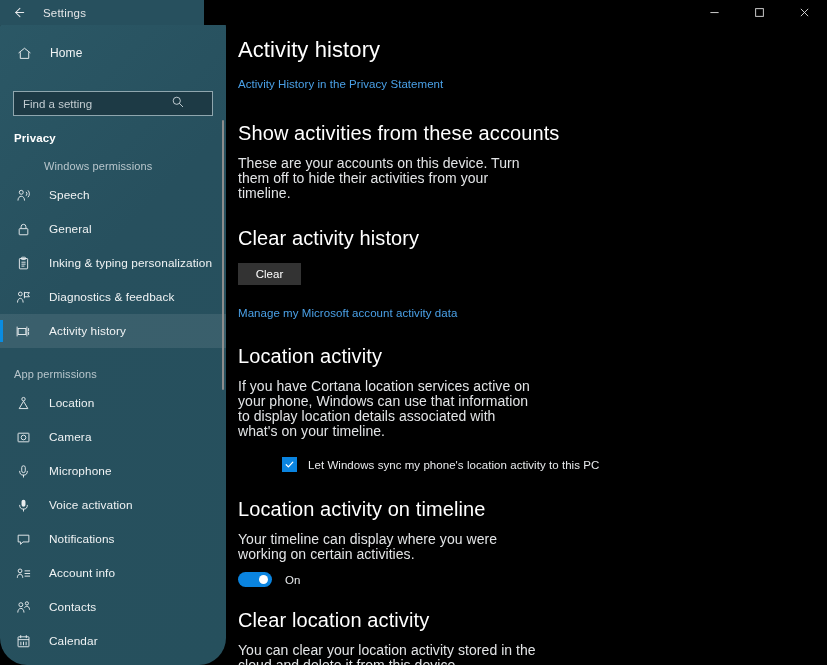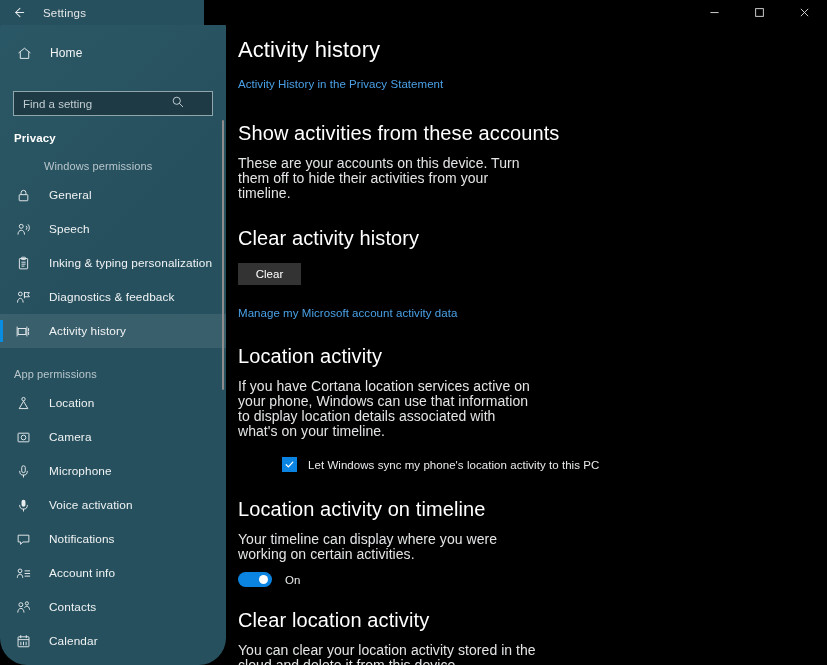--- a/index.html
+++ b/index.html
@@ -374,37 +374,37 @@
 
     <div class="privacy-head">Privacy</div>
 
     <div class="nav-scroll">
 
       <div class="group-head first">Windows permissions</div>
 
       <div class="nav-item">
         <span class="nav-ico">
           <svg width="15" height="15" viewBox="0 0 16 16" fill="none" stroke="currentColor" stroke-width="1">
-            <rect x="3.4" y="7.1" width="9.2" height="6.5" rx="0.6"></rect>
-            <path d="M5.4 7.1 V5.1 a2.6 2.6 0 0 1 5.2 0 V7.1"></path>
-          </svg>
-        </span>
-        <span class="nav-label">General</span>
-      </div>
-
-      <div class="nav-item">
-        <span class="nav-ico">
-          <svg width="15" height="15" viewBox="0 0 16 16" fill="none" stroke="currentColor" stroke-width="1">
             <circle cx="5.6" cy="4.6" r="2.1"></circle>
             <path d="M2.1 13.4 c0-2.9 1.6-4.6 3.5-4.6 s3.5 1.7 3.5 4.6"></path>
             <path d="M11.1 4.4 a2.6 2.6 0 0 1 0 3.6" stroke-linecap="round"></path>
             <path d="M13 2.8 a4.8 4.8 0 0 1 0 6.8" stroke-linecap="round"></path>
           </svg>
         </span>
         <span class="nav-label">Speech</span>
+      </div>
+
+      <div class="nav-item">
+        <span class="nav-ico">
+          <svg width="15" height="15" viewBox="0 0 16 16" fill="none" stroke="currentColor" stroke-width="1">
+            <rect x="3.4" y="7.1" width="9.2" height="6.5" rx="0.6"></rect>
+            <path d="M5.4 7.1 V5.1 a2.6 2.6 0 0 1 5.2 0 V7.1"></path>
+          </svg>
+        </span>
+        <span class="nav-label">General</span>
       </div>
 
       <div class="nav-item">
         <span class="nav-ico">
           <svg width="15" height="15" viewBox="0 0 16 16" fill="none" stroke="currentColor" stroke-width="1">
             <rect x="3.6" y="2.7" width="8.8" height="11" rx="0.7"></rect>
             <rect x="5.9" y="1.3" width="4.2" height="2.5" rx="0.6"></rect>
             <path d="M5.8 6.6 H10.2 M5.8 8.7 H10.2 M5.8 10.8 H9"></path>
           </svg>
         </span>

